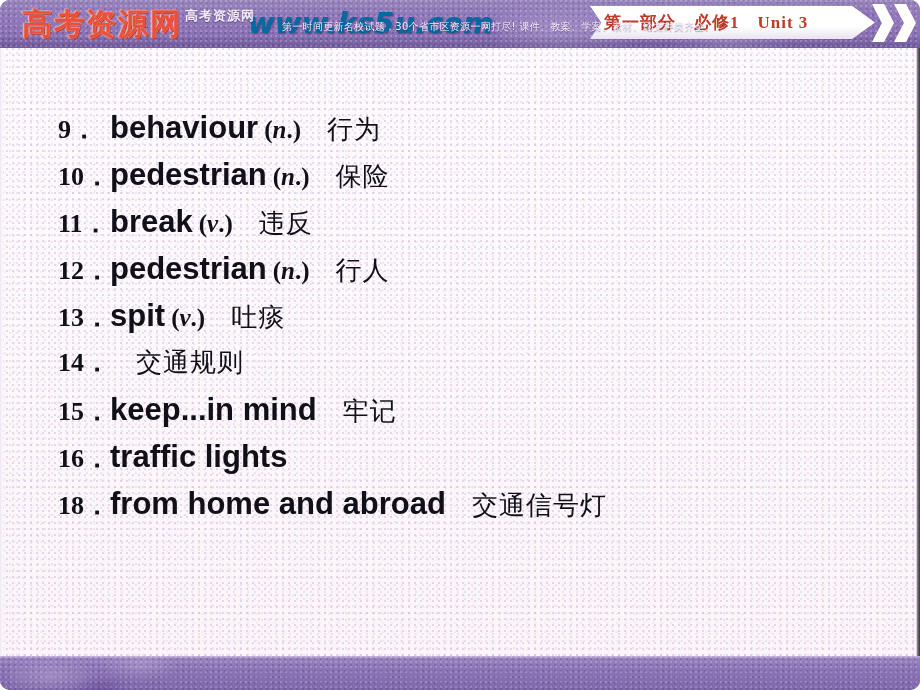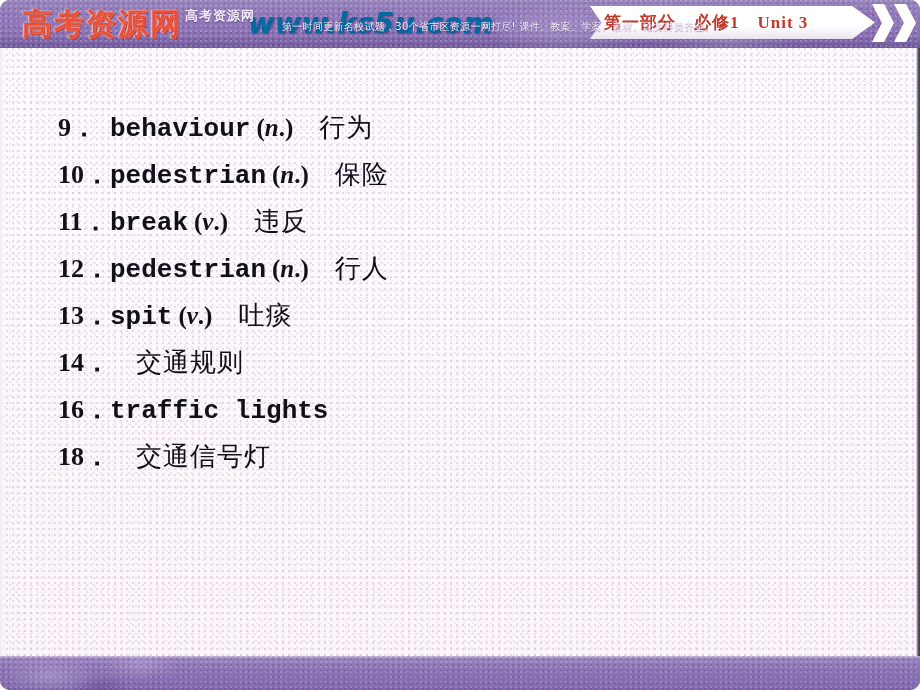--- a/index.html
+++ b/index.html
@@ -137,23 +137,23 @@
     color: #111018;
   }
   .v-num {
     font-size: 26px;
     font-weight: bold;
     font-family: "Liberation Serif", "DejaVu Serif", serif;
     min-width: 52px;
     text-align: left;
   }
   .v-term {
-    font-size: 26px;
-    font-weight: bold;
-    font-family: Liberation Mono, monospace;
+    font-size: 31px;
+    font-weight: bold;
+    font-family: Liberation Sans, sans-serif;
   }
   .v-pos {
     font-size: 25px;
     font-weight: bold;
     font-family: "Liberation Serif", "DejaVu Serif", serif;
     margin-left: 6px;
   }
   .v-pos i { font-style: italic; }
   .v-cn {
     font-size: 26px;
@@ -264,25 +264,31 @@
           <span class="v-num">13．</span>
           <span class="v-term">spit</span>
           <span class="v-pos">(<i>v</i>.)</span>
           <span class="v-cn">吐痰</span>
         </div>
         <div class="vocab-row">
           <span class="v-num">14．</span>
           <span class="v-cn">交通规则</span>
         </div>
         <div class="vocab-row">
+          <span class="v-num">15．</span>
+          <span class="v-term">keep...in mind</span>
+          <span class="v-cn">牢记</span>
+        </div>
+        <div class="vocab-row">
           <span class="v-num">16．</span>
           <span class="v-term">traffic lights</span>
         </div>
         <div class="vocab-row">
           <span class="v-num">18．</span>
+          <span class="v-term">from home and abroad</span>
           <span class="v-cn">交通信号灯</span>
         </div>
       </div>
   </div>
 
   <div class="footer">
     <div class="footer-strip-top"></div>
     <div class="footer-swirl"></div>
   </div>
   <div class="footer-logo">高考资源网</div>

